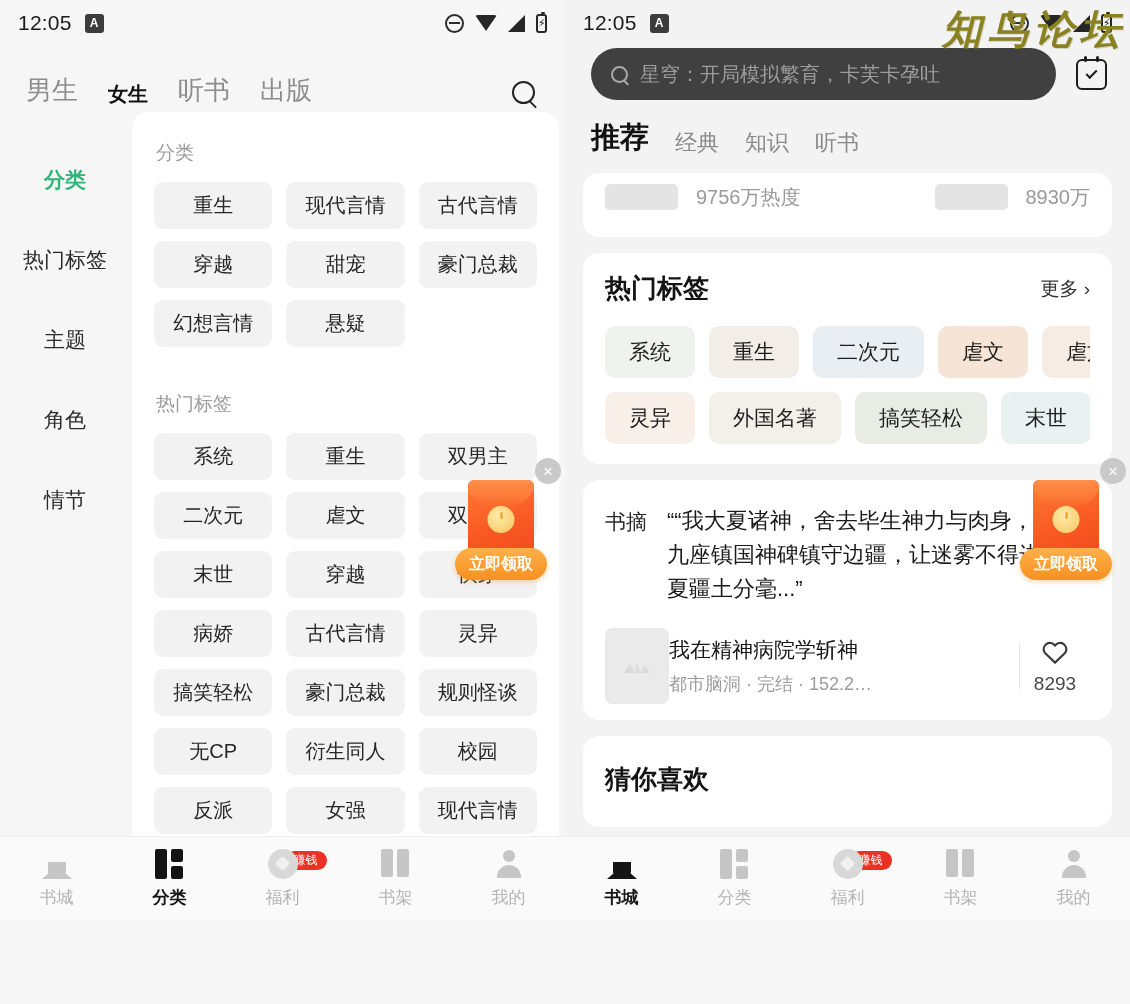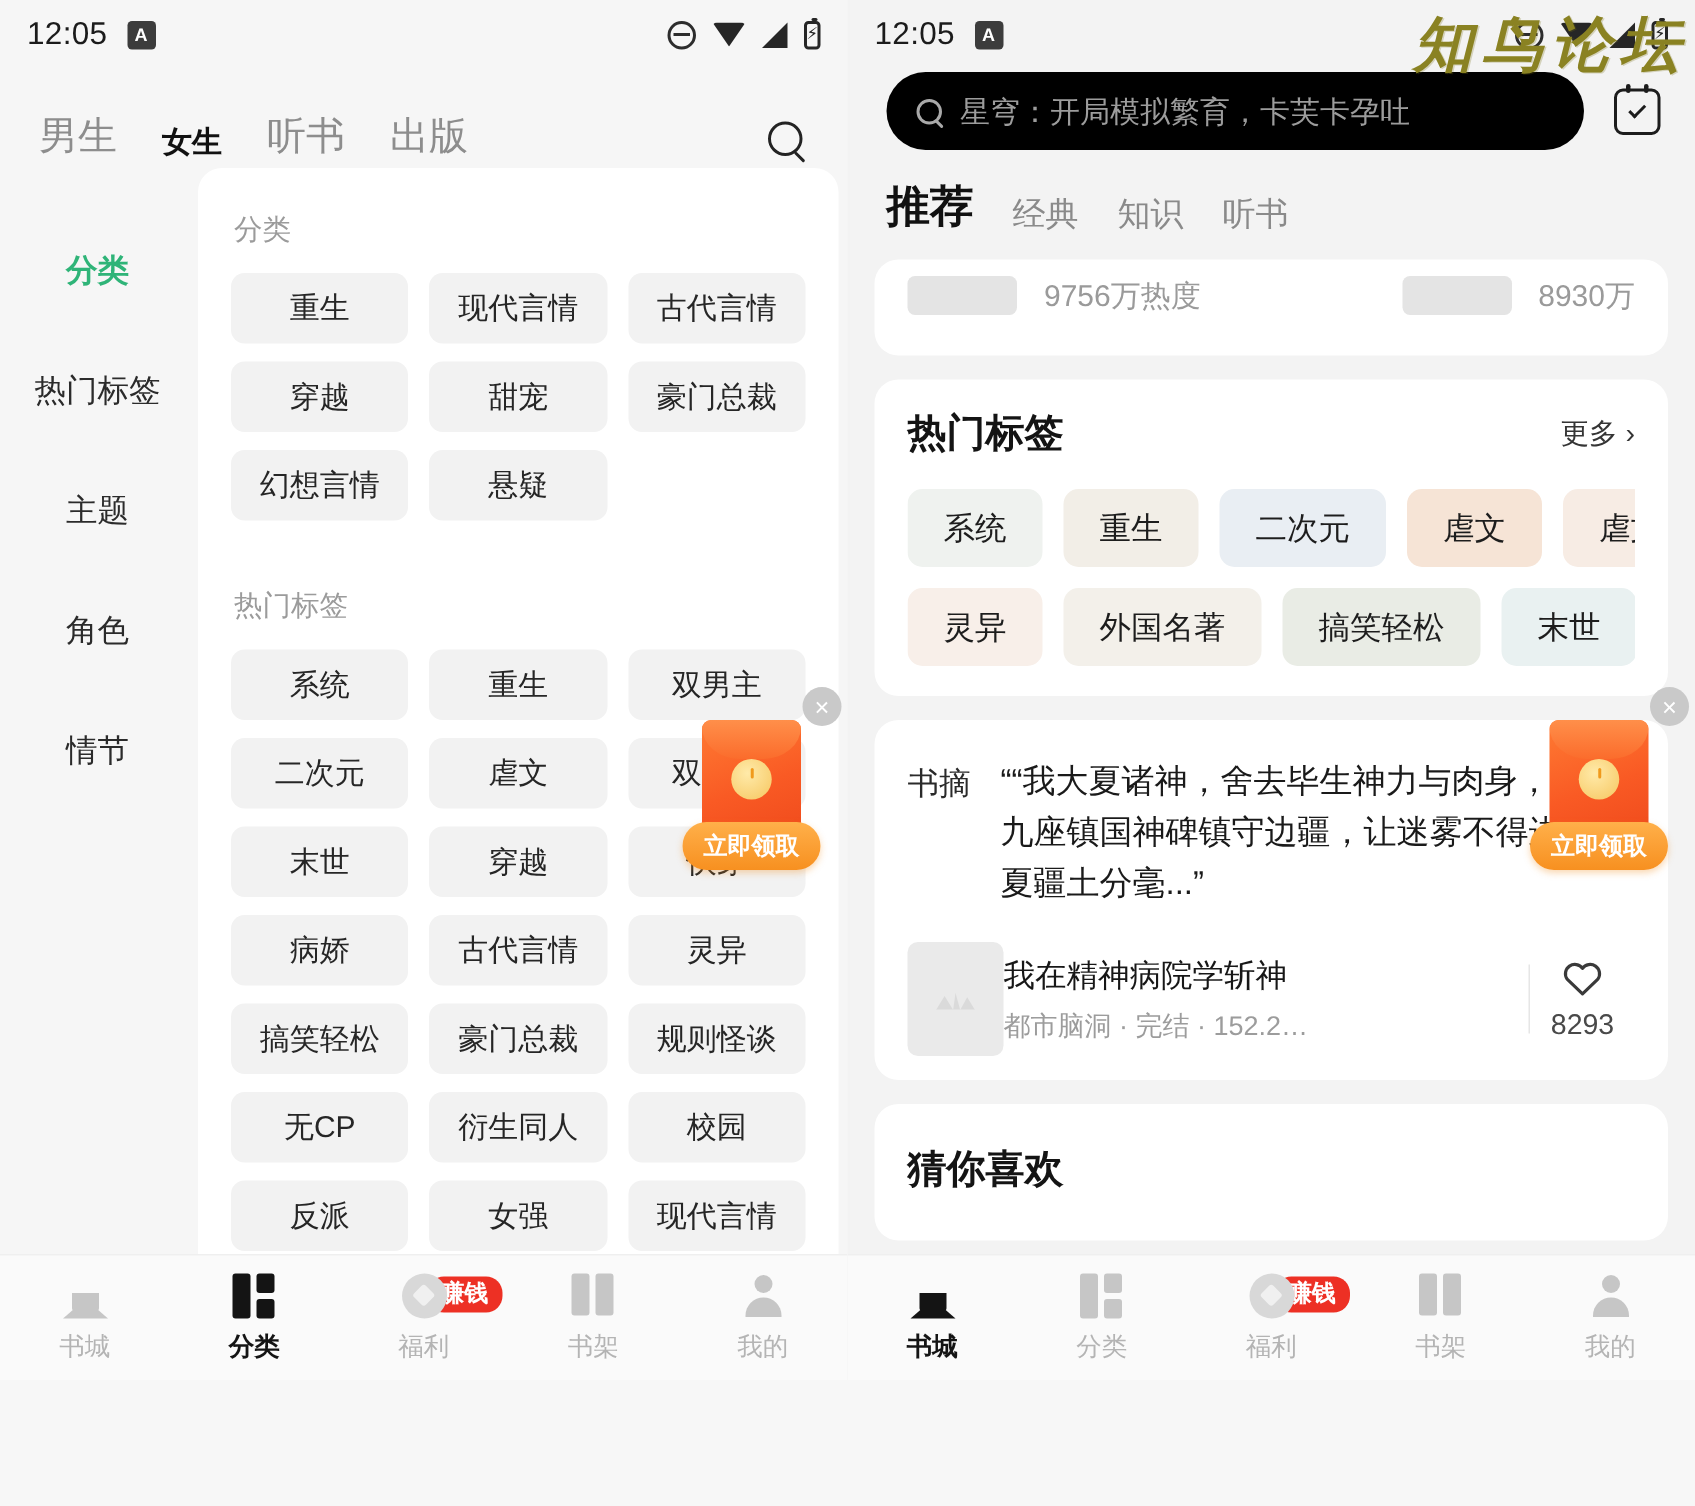--- a/index.html
+++ b/index.html
@@ -83,21 +83,21 @@
   .chip-grid { display: grid; grid-template-columns: repeat(3, 1fr); gap: 12px 14px; }
   .chip {
     height: 47px; background: #f2f2f2; border-radius: 9px;
     display: flex; align-items: center; justify-content: center;
     font-size: 20px; color: #262626; cursor: pointer; white-space: nowrap;
   }
 
   
   .rsearch-row { display: flex; align-items: center; padding: 2px 18px 0 26px; gap: 14px; }
   .rsearch {
-    flex: 1; height: 52px; background: #000000; border-radius: 26px;
+    flex: 1; height: 52px; background: #404040; border-radius: 26px;
     display: flex; align-items: center; padding: 0 20px; gap: 12px; cursor: text;
   }
   .mag-sm { width: 17px; height: 17px; border: 2px solid #a9a9a9; border-radius: 50%;
     position: relative; flex: 0 0 auto; }
   .mag-sm::after { content: ""; position: absolute; width: 2px; height: 7px;
     background: #a9a9a9; right: -1px; bottom: -5px; transform: rotate(-45deg); border-radius: 2px; }
   .rsearch .ph { font-size: 20px; color: #9c9c9c; white-space: nowrap;
     overflow: hidden; text-overflow: ellipsis; }
   .cal-btn { width: 42px; height: 42px; display: flex; align-items: center;
     justify-content: center; cursor: pointer; }
@@ -240,21 +240,21 @@
 
   
   .ic-person { width: 30px; height: 30px; position: relative; }
   .ic-person::before { content: ""; position: absolute; left: 9px; top: 1px;
     width: 12px; height: 12px; border-radius: 50%; background: #c6c6c6; }
   .ic-person::after { content: ""; position: absolute; left: 3px; top: 16px;
     width: 24px; height: 13px; border-radius: 12px 12px 0 0; background: #c6c6c6; }
 
   .badge {
     position: absolute; top: 2px; left: 50%; margin-left: 2px;
-    background: #ed3024; color: #fff; font-size: 16px; font-weight: 700;
+    background: #ed3024; color: #fff; font-size: 12px; font-weight: 400;
     padding: 2px 9px; border-radius: 11px; white-space: nowrap; line-height: 1.25;
   }
 
   
   .watermark {
     position: absolute; top: 2px; right: 4px; z-index: 8; pointer-events: none;
     font-family: "DejaVu Serif", serif; font-size: 40px; font-weight: 700;
     font-style: italic; color: #8a8222; letter-spacing: 6px;
     text-shadow: 1px 1px 0 rgba(120,112,20,.25);
   }

